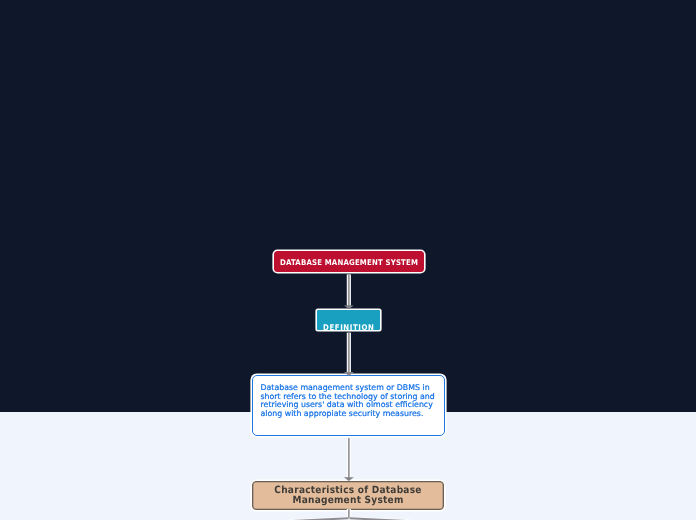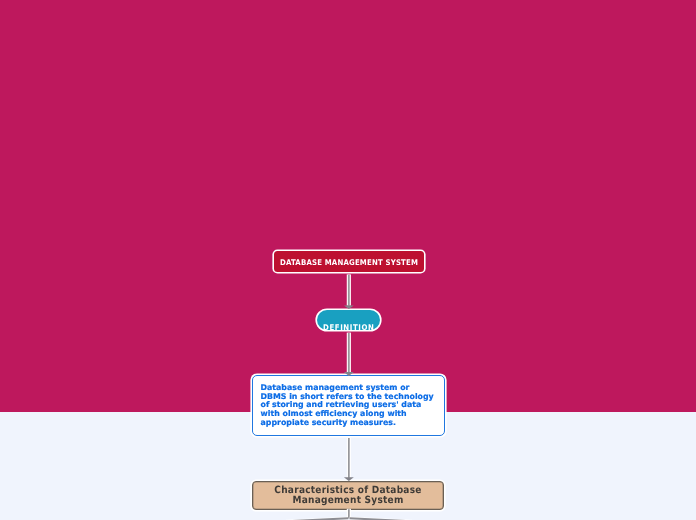--- a/index.html
+++ b/index.html
@@ -1,39 +1,39 @@
 <!DOCTYPE html>
 <html><head>
 <meta charset="utf-8">
 <style>
   html,body{margin:0;padding:0;}
   body{width:696px;height:520px;overflow:hidden;background:#f0f4fd;
        font-family:"DejaVu Sans Condensed","DejaVu Sans",sans-serif;
        -webkit-font-smoothing:antialiased;
        text-rendering:geometricPrecision;}
-  #canvas{position:relative;width:696px;height:412px;background:#be185d;}
+  #canvas{position:relative;width:696px;height:412px;background:#0f172a;}
   svg.edges{position:absolute;left:0;top:0;width:696px;height:520px;z-index:3;pointer-events:none;}
   .node{position:absolute;box-sizing:border-box;text-align:center;z-index:2;}
 
   .n-title{left:274px;top:251px;width:150px;height:21px;background:#bd1030;
            border-radius:3.5px;color:#fff;font-weight:bold;font-size:7.75px;
            letter-spacing:0.18px;text-indent:0.18px;display:flex;align-items:center;justify-content:center;
            padding-top:3px;white-space:nowrap;line-height:1;
            box-shadow:0 0 0 1.6px #fff;}
   .n-def{left:317px;top:310px;width:63px;height:20px;background:#19a0c1;
          box-shadow:0 0 0 1.6px #fff;
-         border-radius:10px;color:#fff;font-weight:bold;font-size:7.75px;
+         border-radius:1px;color:#fff;font-weight:bold;font-size:7.75px;
          letter-spacing:0.6px;text-indent:0.6px;
          display:flex;align-items:center;justify-content:center;
          padding-top:15px;white-space:nowrap;line-height:1;}
   .n-text{left:252px;top:375px;width:193px;height:61px;background:#fff;
           border:1.4px solid #2077e0;border-radius:5px;color:#0b6ce6;
           font-family:"DejaVu Sans",sans-serif;
           box-shadow:0 0 0 1.6px #fff;
-          font-weight:bold;font-size:7.85px;line-height:8.85px;text-align:left;
+          font-weight:normal;font-size:7.85px;line-height:8.85px;text-align:left;
           -webkit-text-stroke:0.18px #0b6ce6;
           padding:7.8px 7px 0 7.5px;}
   .n-char{left:252px;top:481px;width:192px;height:29px;background:#e3bd9b;
           border:1px solid #6a6055;border-radius:4px;color:#3f3b37;
           box-shadow:0 0 0 1.6px #fff, inset 0 0 0 0.6px rgba(106,96,85,.55);
           font-family:"DejaVu Sans Condensed","DejaVu Sans",sans-serif;
           font-weight:bold;font-size:10px;letter-spacing:0.25px;line-height:10px;padding:4px 4px 0 4px;}
 </style>
 </head>
 <body>

